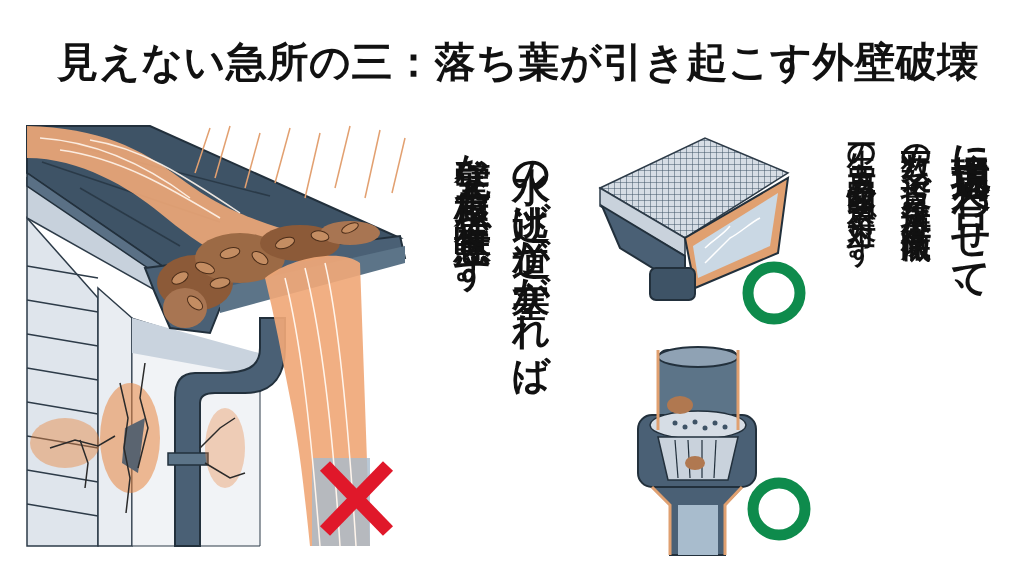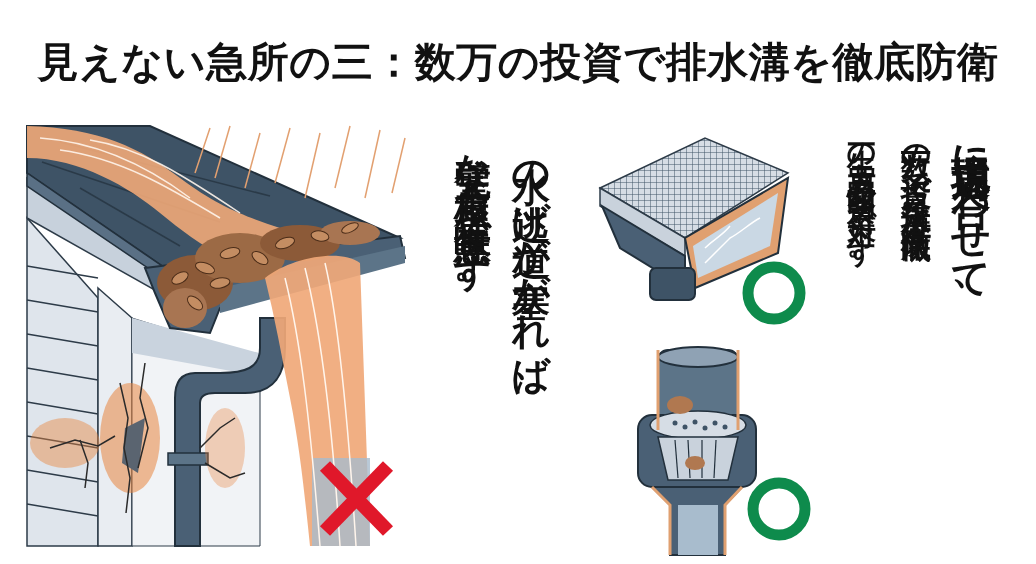--- a/index.html
+++ b/index.html
@@ -22,21 +22,21 @@
   }
   .v1 { left: 508px; top: 138px; font-size: 38px; line-height: 46px; letter-spacing: -3px; }
   .v2 { left: 450px; top: 132px; font-size: 37px; line-height: 44px; letter-spacing: -3px; }
   .v3 { left: 948px; top: 134px; font-size: 39px; line-height: 46px; letter-spacing: -4px; }
   .v4 { left: 896px; top: 130px; font-size: 30px; line-height: 40px; letter-spacing: -2.5px; }
   .v5 { left: 843px; top: 130px; font-size: 29px; line-height: 38px; letter-spacing: -3.5px; }
 </style>
 </head>
 <body>
 
-<div class="title">見えない急所の三：数万の投資で排水溝を徹底防衛</div>
+<div class="title">見えない急所の三：落ち葉が引き起こす外壁破壊</div>
 
 <svg class="illus" style="left:20px; top:118px;" width="400" height="432" viewBox="0 0 400 432">
 
   <g>
     <polygon points="7,100 78,180 78,428 7,428" fill="#dfe5ec" stroke="#2d3b48" stroke-width="1.5"></polygon>
     <g stroke="#2d3b48" stroke-width="1.5">
       <line x1="7" y1="148" x2="78" y2="160"></line>
       <line x1="7" y1="182" x2="78" y2="194"></line>
       <line x1="7" y1="216" x2="78" y2="228"></line>
       <line x1="7" y1="250" x2="78" y2="262"></line>

